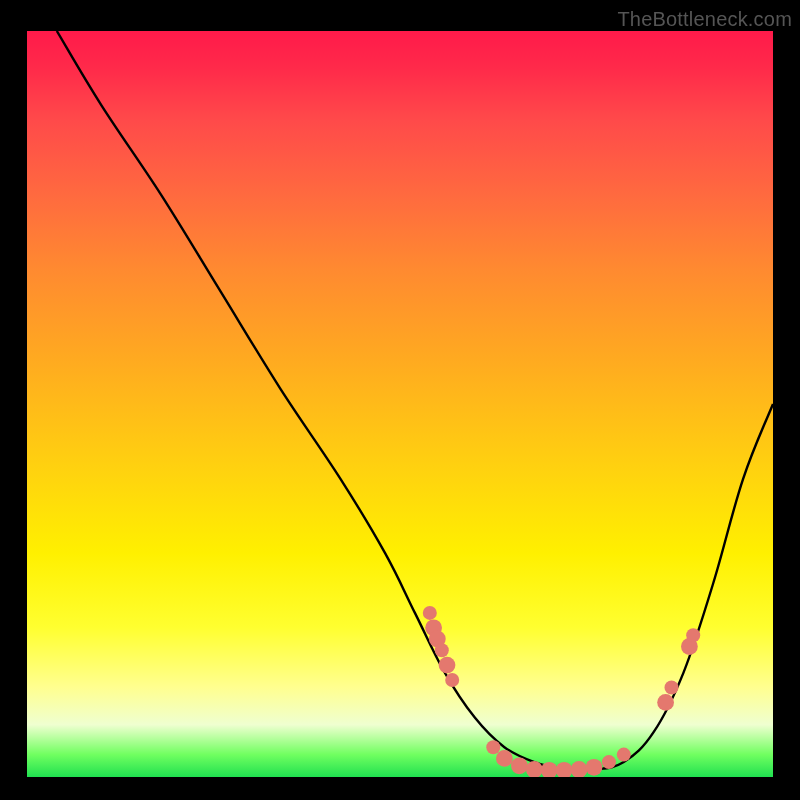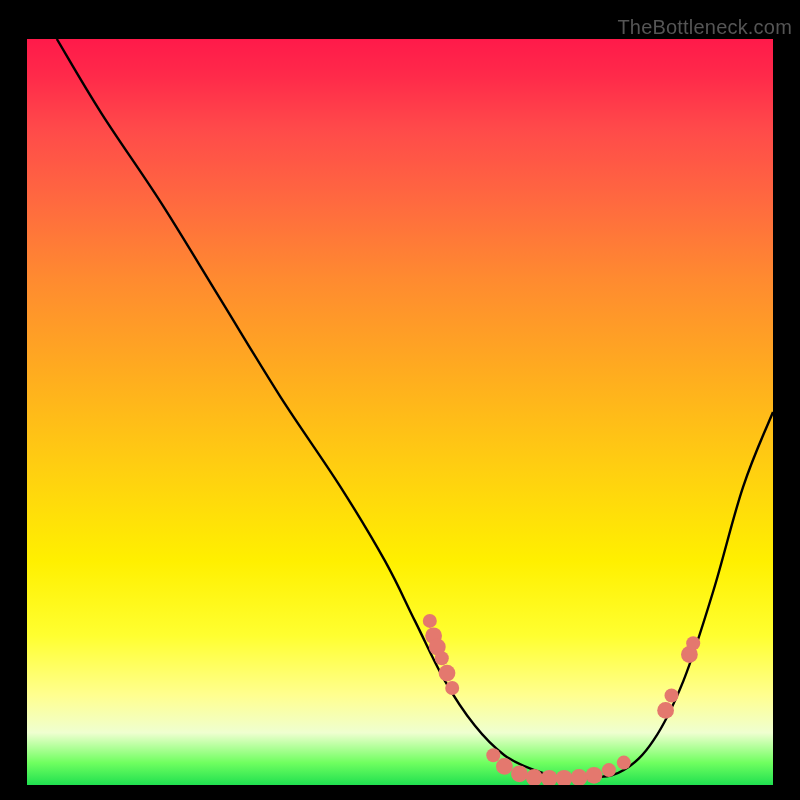--- a/index.html
+++ b/index.html
@@ -6,21 +6,21 @@
     margin: 0;
     padding: 0;
     width: 800px;
     height: 800px;
     background: #000;
     overflow: hidden;
     font-family: Arial, Helvetica, sans-serif;
   }
   .frame {
     position: absolute;
-    top: 12px;
+    top: 4px;
     left: 0;
     width: 800px;
     height: 708px;
   }
   .plot-bg {
     position: absolute;
     top: 27px;
     left: 27px;
     width: 746px;
     height: 746px;

